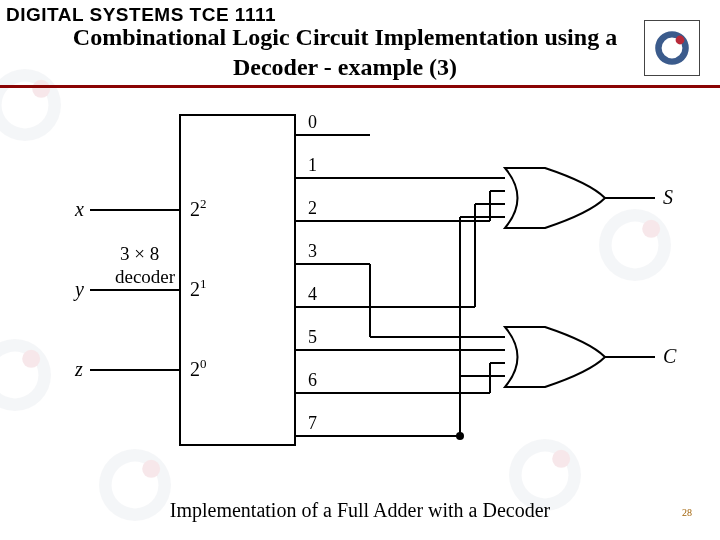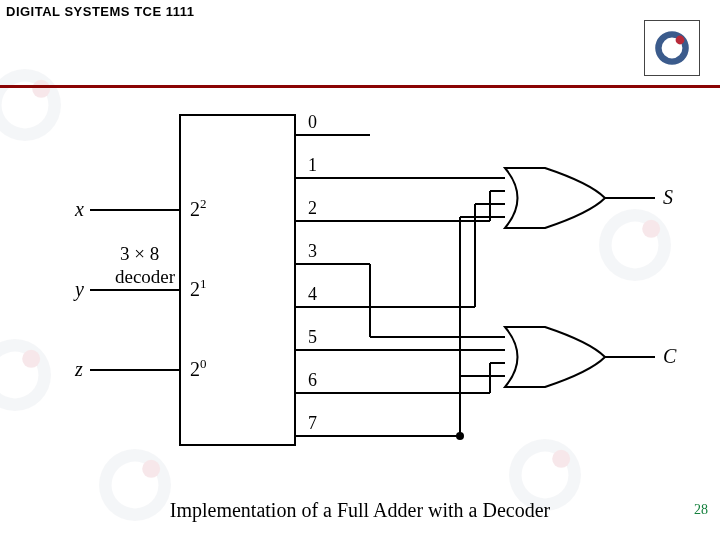--- a/index.html
+++ b/index.html
@@ -1,26 +1,26 @@
 <!DOCTYPE html>
 <html><head>
 <meta charset="utf-8">
 <style>
   * { margin: 0; padding: 0; box-sizing: border-box; }
   html, body { width: 720px; height: 540px; font-family: "Times New Roman", serif; background: #fff; overflow: hidden; position: relative; }
   .bg-logo { position: absolute; width: 90px; height: 90px; opacity: 0.12; }
   .bg-logo svg { width: 100%; height: 100%; }
-  .header-label { position: absolute; top: 4px; left: 6px; font-family: Arial, sans-serif; font-weight: bold; font-size: 13px; letter-spacing: 0.5px; }
+  .header-label { position: absolute; top: 4px; left: 6px; font-family: Arial, sans-serif; font-weight: bold; font-size: 19px; letter-spacing: 0.5px; }
   .title { position: absolute; top: 22px; left: 60px; right: 90px; text-align: center; font-size: 24px; font-weight: bold; line-height: 1.25; }
   .title-underline { position: absolute; top: 85px; left: 0; right: 0; height: 3px; background: #8a0404; }
   .corner-logo { position: absolute; top: 20px; right: 20px; width: 56px; height: 56px; border: 1px solid #444; background: #fff; display: flex; align-items: center; justify-content: center; }
   .corner-logo svg { width: 40px; height: 40px; }
   .diagram { position: absolute; top: 100px; left: 60px; width: 620px; height: 370px; }
   .caption { position: absolute; bottom: 18px; left: 0; right: 0; text-align: center; font-size: 20px; font-weight: normal; }
-  .pagenum { position: absolute; bottom: 22px; right: 12px; font-size: 14px; color: #15803d; }
+  .pagenum { position: absolute; bottom: 22px; right: 28px; font-size: 10px; color: #a16207; }
 </style>
 </head>
 <body>
 
 <div class="bg-logo" style="top:60px; left:-20px;"><svg viewBox="0 0 100 100">
       <path d="M50 10a40 40 0 1 0 0 80 40 40 0 0 0 0-80zm0 14a26 26 0 1 1 0 52 26 26 0 0 1 0-52z" fill="#aeb9c7"></path>
       <circle cx="68" cy="32" r="10" fill="#c1465a"></circle>
     </svg></div>
 <div class="bg-logo" style="top:200px; left:590px;"><svg viewBox="0 0 100 100">
       <path d="M50 10a40 40 0 1 0 0 80 40 40 0 0 0 0-80zm0 14a26 26 0 1 1 0 52 26 26 0 0 1 0-52z" fill="#aeb9c7"></path>
@@ -42,21 +42,22 @@
 <div class="header-label">DIGITAL SYSTEMS TCE 1111</div>
 
 <div class="corner-logo">
   <svg viewBox="0 0 100 100">
       <path d="M50 8a42 42 0 1 0 0 84 42 42 0 0 0 0-84zm0 16a26 26 0 1 1 0 52 26 26 0 0 1 0-52z" fill="#3b5b8c"></path>
       <circle cx="70" cy="30" r="11" fill="#b82a3a"></circle>
     </svg>
 </div>
 
 <div class="title">
-  <br>
+  <span>Combinational Logic Circuit Implementation using a</span><br>
+  <span>Decoder -  example (3)</span>
 </div>
 <div class="title-underline"></div>
 
 <div class="diagram">
 <svg viewBox="0 0 620 370" width="620" height="370" font-family="Times New Roman,serif">
 
   <rect x="120" y="15" width="115" height="330" fill="#fff" stroke="#000" stroke-width="2"></rect>
 
   <g font-size="20" font-style="italic">
     <line x1="30" y1="110" x2="120" y2="110" stroke="#000" stroke-width="2"></line>

